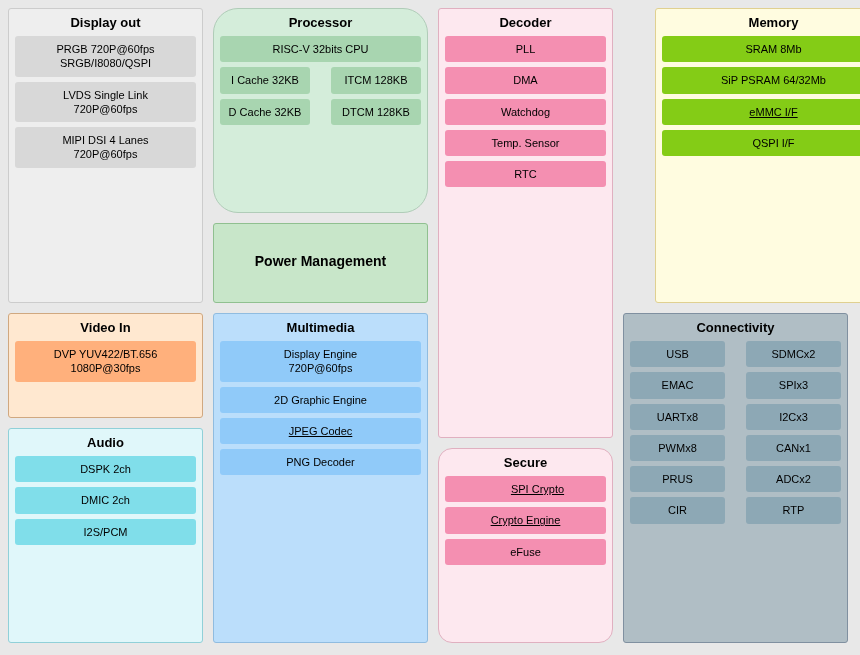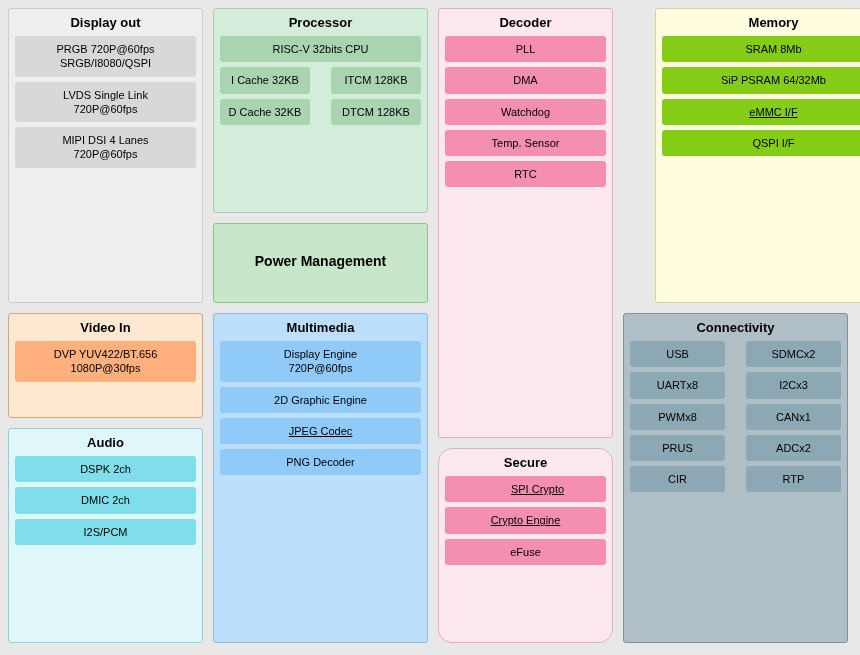--- a/index.html
+++ b/index.html
@@ -74,21 +74,21 @@
   <div class="block bg-grey-panel" style="left:8px; top:8px; width:195px; height:295px;">
     <div class="block-title">Display out</div>
     <div class="item bg-grey-item mb5" style="white-space:pre-line;">PRGB 720P@60fps
 SRGB/I8080/QSPI</div>
     <div class="item bg-grey-item mb5" style="white-space:pre-line;">LVDS Single Link
 720P@60fps</div>
     <div class="item bg-grey-item mb5" style="white-space:pre-line;">MIPI DSI 4 Lanes
 720P@60fps</div>
   </div>
 
-  <div class="block bg-green-panel" style="left:213px; top:8px; width:215px; height:205px;">
+  <div class="block bg-green-panel" style="left:213px; top:8px; width:215px; height:205px;border-radius:25px;">
     <div class="block-title">Processor</div>
     <div class="item bg-green-item mb5">RISC-V 32bits CPU</div>
     <div class="row2">
       <div class="item bg-green-item">I Cache 32KB</div>
       <div class="item bg-green-item">ITCM 128KB</div>
     </div>
     <div class="row2">
       <div class="item bg-green-item">D Cache 32KB</div>
       <div class="item bg-green-item">DTCM 128KB</div>
     </div>
@@ -113,20 +113,24 @@
     <div class="item bg-yellow-item mb5">SiP PSRAM 64/32Mb</div>
     <div class="item bg-yellow-item mb5" style="text-decoration:underline;">eMMC I/F</div>
     <div class="item bg-yellow-item mb5">QSPI  I/F</div>
   </div>
 
   <div class="block bg-slate-panel" style="left:623px; top:313px; width:225px; height:330px;">
     <div class="block-title">Connectivity</div>
     <div class="row2">
       <div class="item bg-slate-item">USB</div>
       <div class="item bg-slate-item">SDMCx2</div>
+    </div>
+    <div class="row2">
+      <div class="item bg-slate-item">EMAC</div>
+      <div class="item bg-slate-item">SPIx3</div>
     </div>
     <div class="row2">
       <div class="item bg-slate-item">UARTx8</div>
       <div class="item bg-slate-item">I2Cx3</div>
     </div>
     <div class="row2">
       <div class="item bg-slate-item">PWMx8</div>
       <div class="item bg-slate-item">CANx1</div>
     </div>
     <div class="row2">

